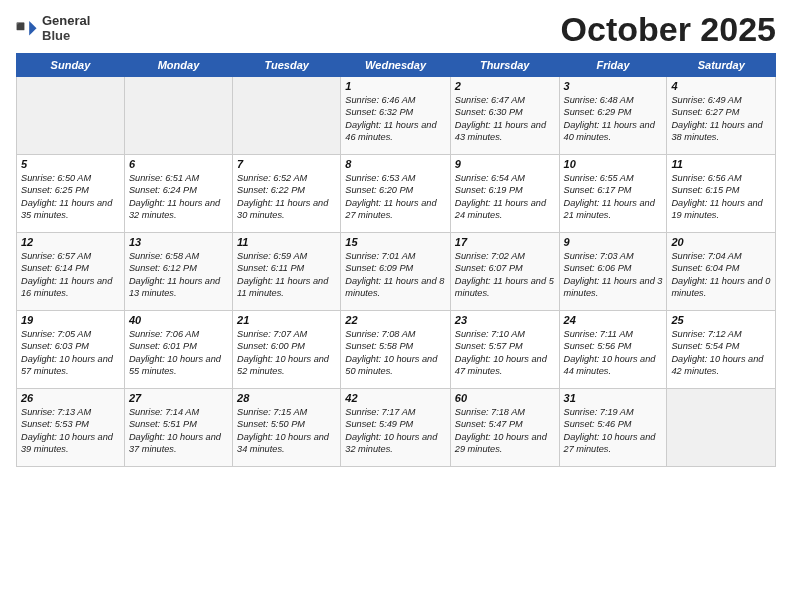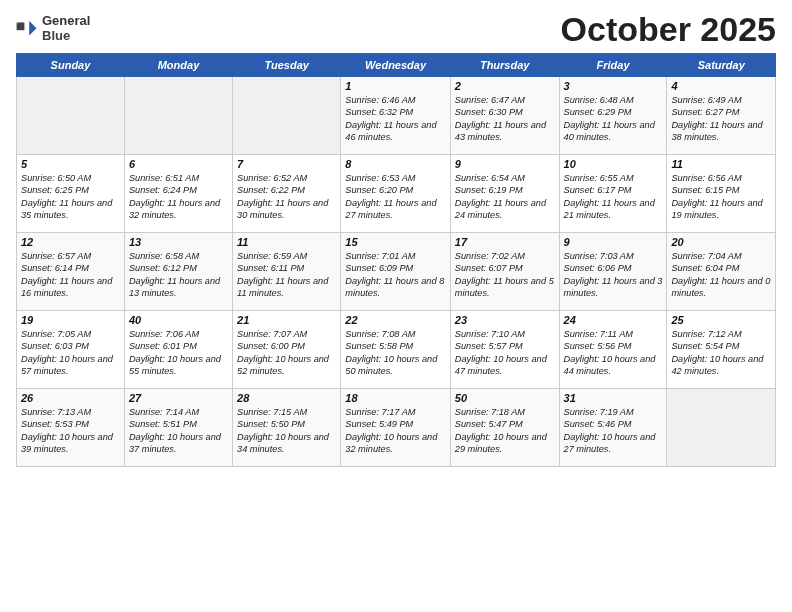--- a/index.html
+++ b/index.html
@@ -246,25 +246,25 @@
           </td>
           <td>
             <div class="day-number">27</div>
             <div class="day-info">Sunrise: 7:14 AM<br>Sunset: 5:51 PM<br>Daylight: 10 hours and 37 minutes.</div>
           </td>
           <td>
             <div class="day-number">28</div>
             <div class="day-info">Sunrise: 7:15 AM<br>Sunset: 5:50 PM<br>Daylight: 10 hours and 34 minutes.</div>
           </td>
           <td>
-            <div class="day-number">18</div>
+            <div class="day-number">42</div>
             <div class="day-info">Sunrise: 7:17 AM<br>Sunset: 5:49 PM<br>Daylight: 10 hours and 32 minutes.</div>
           </td>
           <td>
-            <div class="day-number">50</div>
+            <div class="day-number">60</div>
             <div class="day-info">Sunrise: 7:18 AM<br>Sunset: 5:47 PM<br>Daylight: 10 hours and 29 minutes.</div>
           </td>
           <td>
             <div class="day-number">31</div>
             <div class="day-info">Sunrise: 7:19 AM<br>Sunset: 5:46 PM<br>Daylight: 10 hours and 27 minutes.</div>
           </td>
           <td class="empty-cell"></td>
         </tr>
       </tbody>
   </table>

